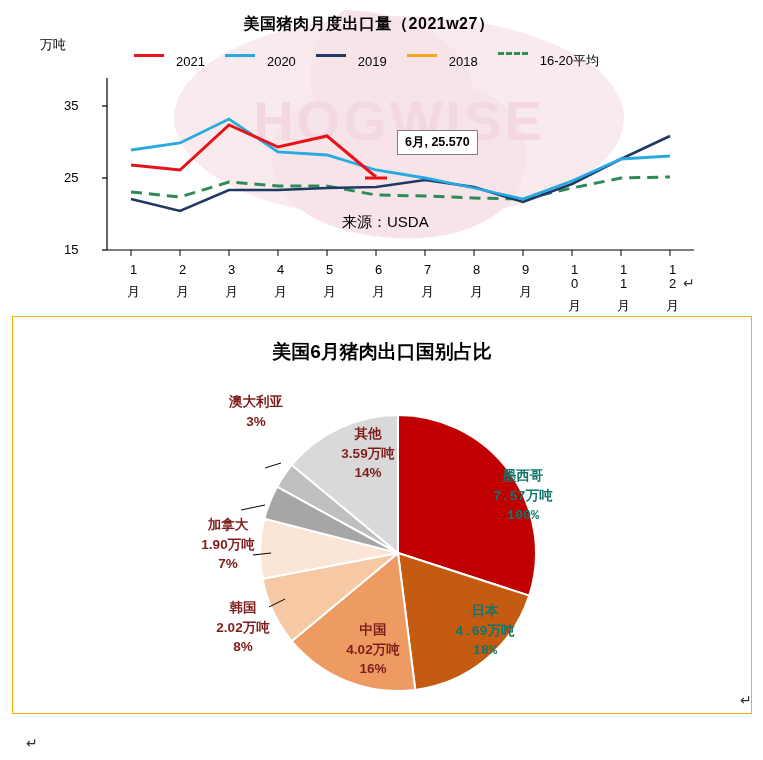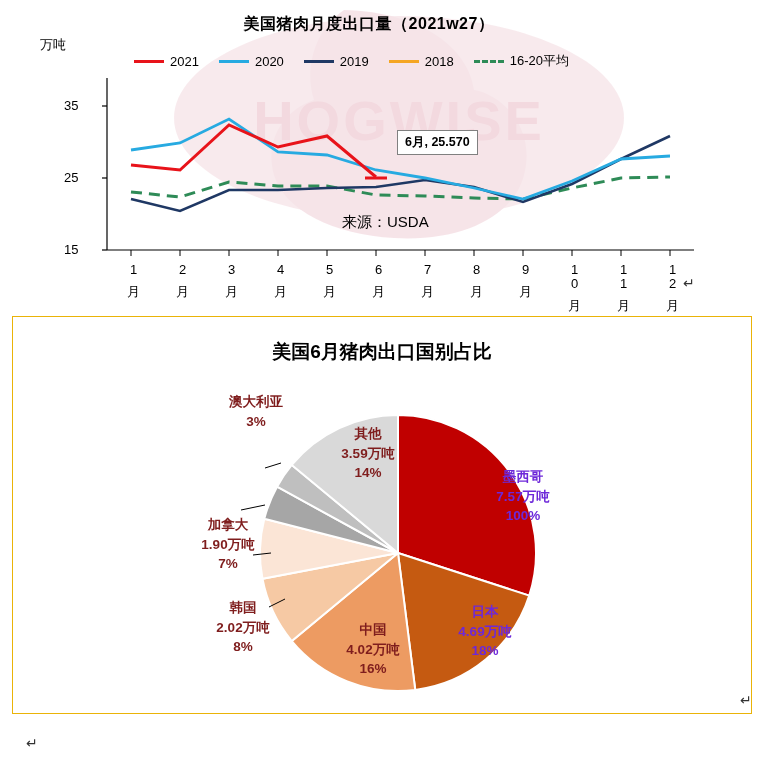--- a/index.html
+++ b/index.html
@@ -49,22 +49,21 @@
     width: 580px;
     height: 22px;
     display: flex;
     align-items: center;
     gap: 20px;
     font-size: 13px;
     color: #000;
   }
   .legend-entry {
     display: flex;
-    align-items: center;
-    gap: 6px;
+    gap: 12px;
   }
   .legend-swatch {
     display: inline-block;
     width: 30px;
     height: 0;
     border-top-width: 3px;
     border-top-style: solid;
   }
   #line-plot {
     position: absolute;
@@ -154,21 +153,22 @@
   .pie-label {
     position: absolute;
     font-size: 13.5px;
     font-weight: bold;
     color: #7f1d1d;
     text-align: center;
     line-height: 1.45;
     white-space: nowrap;
   }
   .pie-label.inner-dark {
-    color: #6d28d9;
+    color: #0f766e;
+    font-family: Liberation Mono, monospace;
   }
   #pilcrow-2 {
     position: absolute;
     left: 740px;
     top: 692px;
     font-size: 14px;
     color: #333;
   }
   #pilcrow-3 {
     position: absolute;

